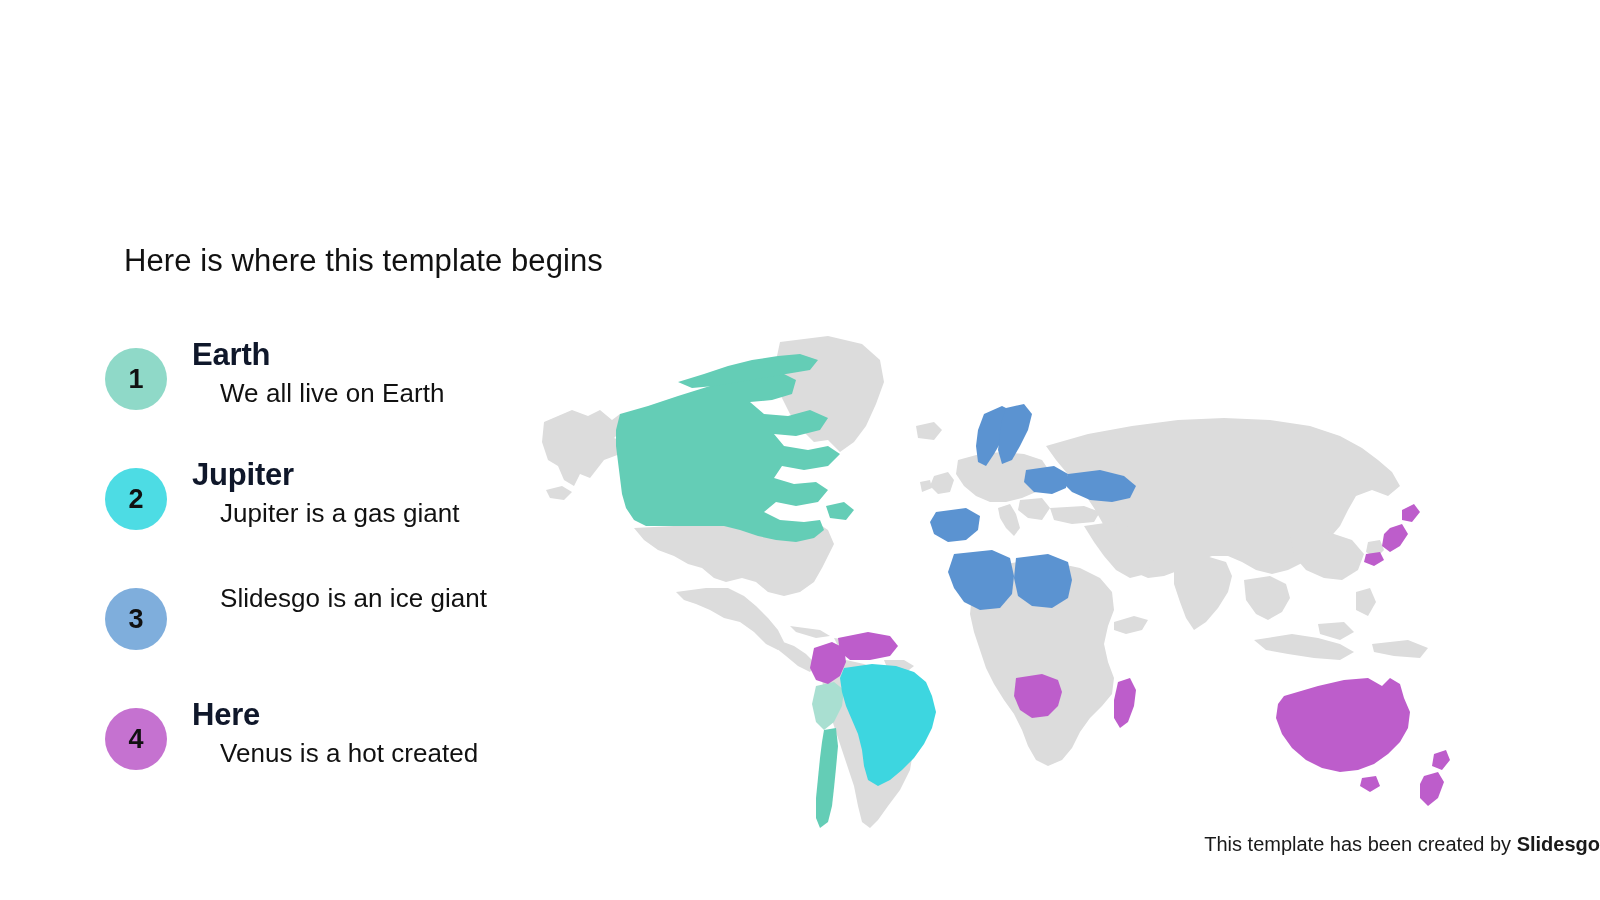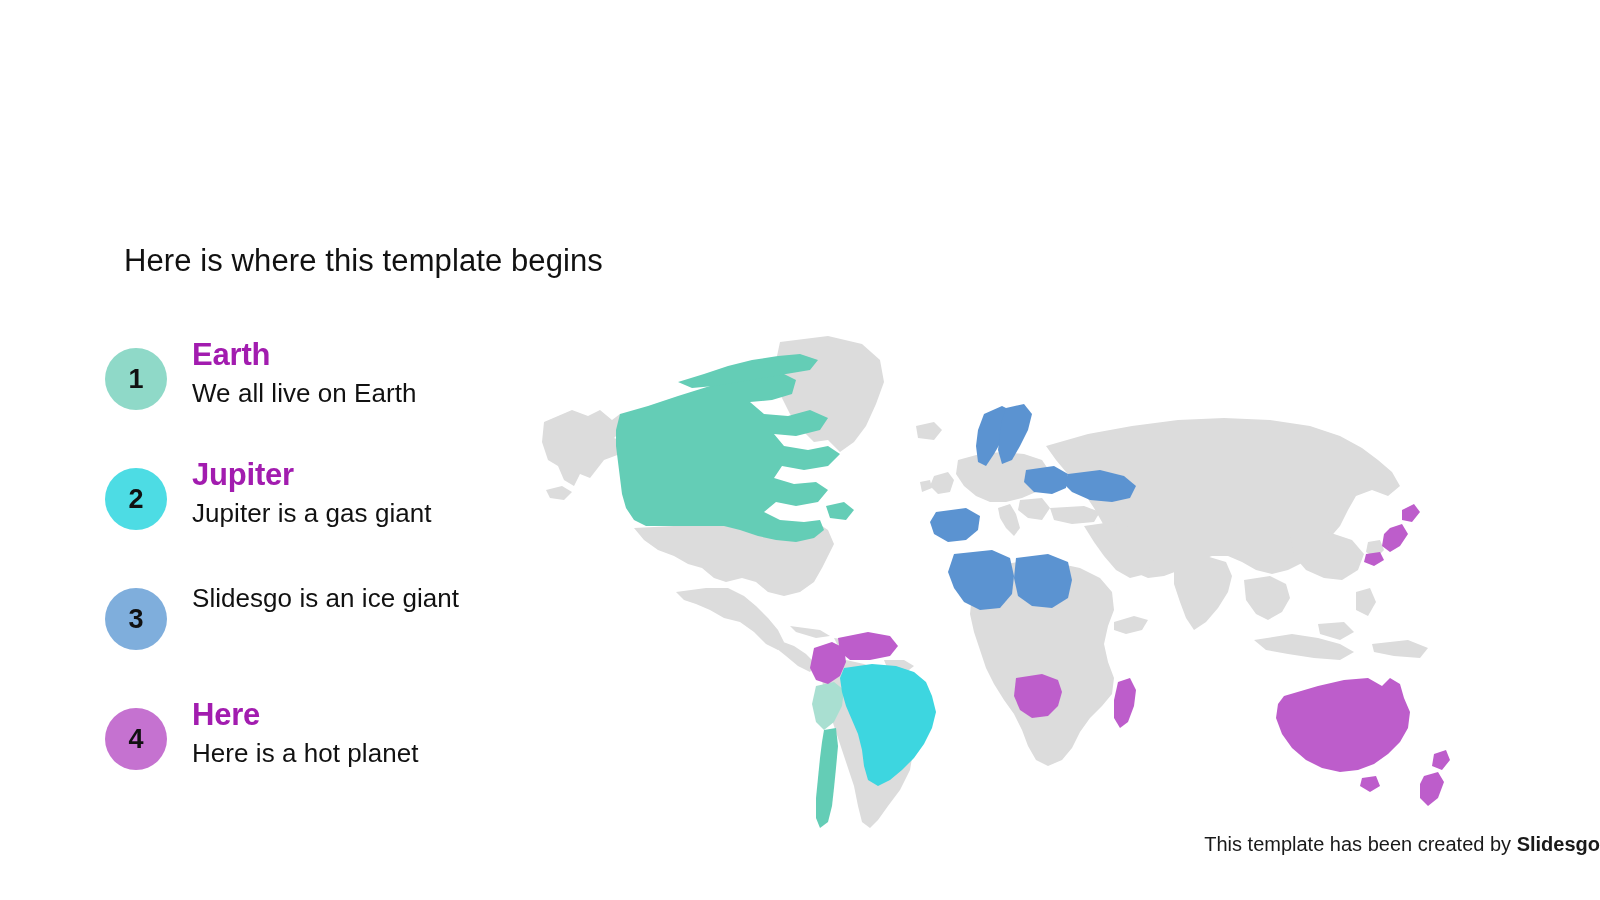--- a/index.html
+++ b/index.html
@@ -73,31 +73,32 @@
     box-sizing: border-box;
   }
   .legend-text {
     position: absolute;
     left: 87px;
     top: 8px;
   }
   .legend-title {
     font-size: 31px;
     font-weight: 700;
-    color: #a21caf;
+    color: #0f172a;
     line-height: 1.12;
     letter-spacing: -0.2px;
   }
   .legend-desc {
     font-size: 26px;
     font-weight: 400;
     color: #111111;
     line-height: 1.25;
     margin-top: 4px;
     letter-spacing: 0.05px;
+    margin-left: 28px;
   }
 
   
   .map-wrap {
     position: absolute;
     left: 528px;
     top: 330px;
     width: 960px;
     height: 500px;
   }
@@ -151,21 +152,21 @@
       <div class="legend-badge" style="background:#7FAEDC">3</div>
       <div class="legend-text">
         <div class="legend-desc">Slidesgo is an ice giant</div>
       </div>
     </div>
 
     <div class="legend-item">
       <div class="legend-badge" style="background:#C572D0">4</div>
       <div class="legend-text">
         <div class="legend-title">Here</div>
-        <div class="legend-desc">Here is a hot planet</div>
+        <div class="legend-desc">Venus is a hot created</div>
       </div>
     </div>
 
   </div>
 
   <div class="map-wrap">
     <svg viewBox="0 0 960 500" xmlns="http://www.w3.org/2000/svg">
 
       <g fill="#DCDCDC">
 

